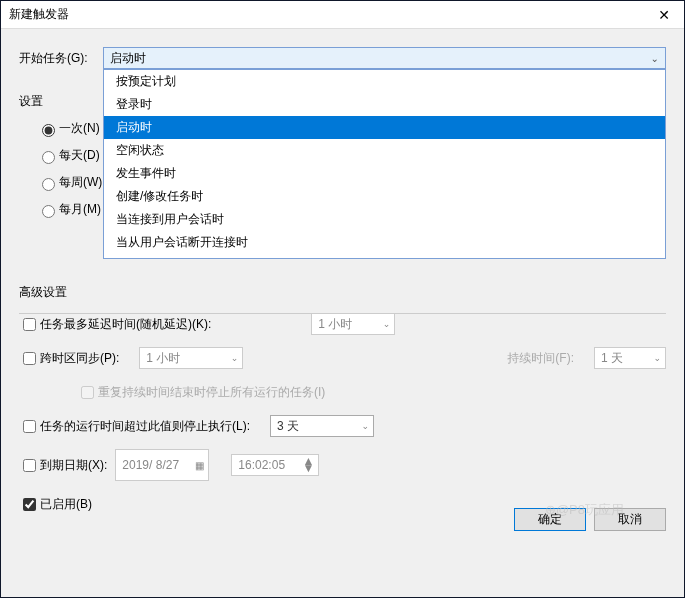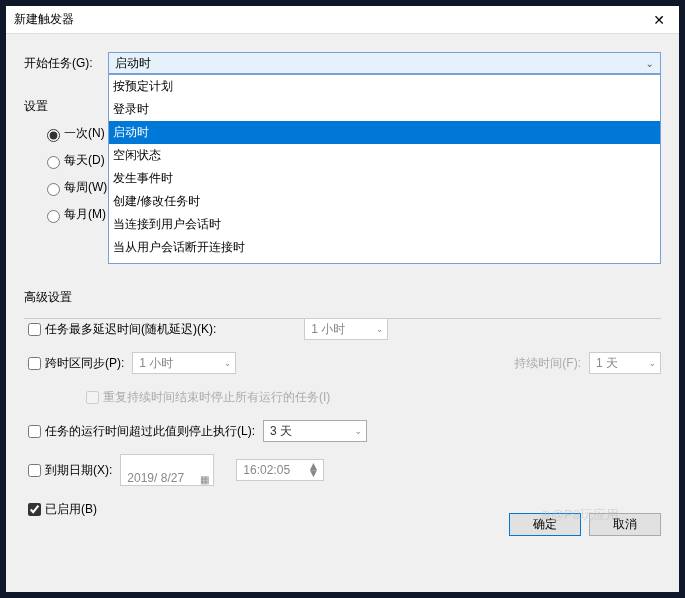--- a/index.html
+++ b/index.html
@@ -1,53 +1,53 @@
 <!DOCTYPE html>
 <html><head>
 <meta charset="utf-8">
 <style>
 * { box-sizing: border-box; font-family: "Microsoft YaHei", "Segoe UI", sans-serif; font-size: 12px; }
 body { margin: 0; background: #f0f0f0; width: 685px; height: 598px; overflow: hidden; }
-.window { width: 685px; height: 598px; background: #f0f0f0; border: 6px solid #0f172a; position: relative; }
+.window { width: 685px; height: 598px; background: #f0f0f0; border: 1px solid #0f172a; position: relative; }
 .titlebar { height: 28px; background: #fff; display: flex; align-items: center; justify-content: space-between; padding: 0 0 0 8px; border-bottom: 1px solid #ddd; }
 .titlebar .title { font-size: 12px; }
 .titlebar .close { width: 40px; height: 28px; display: flex; align-items: center; justify-content: center; cursor: pointer; }
 .closex { font-size: 14px; font-family: sans-serif; }
 .body { padding: 18px; position: relative; }
 .row { display: flex; align-items: center; margin-bottom: 24px; }
 .label-start { width: 84px; }
 .combo { position: relative; flex: 1; }
 .combo-display { height: 22px; border: 1px solid #7a9fd6; background: #e5f1fb; display: flex; align-items: center; justify-content: space-between; padding: 0 6px; cursor: pointer; }
 .combo-arrow { font-size: 10px; color: #555; }
 .dropdown { position: absolute; left: 0; top: 22px; width: 100%; border: 1px solid #7a9fd6; background: #fff; z-index: 100; }
 .dd-scroll { max-height: 188px; overflow-y: scroll; }
-.dd-item { padding: 3px 4px; cursor: pointer; white-space: nowrap; }
+.dd-item { padding: 3px 12px; cursor: pointer; white-space: nowrap; }
 .dd-item.selected { background: #0078d7; color: #fff; }
 .dd-scroll::-webkit-scrollbar { width: 16px; }
 .dd-scroll::-webkit-scrollbar-track { background: #f0f0f0; }
 .dd-scroll::-webkit-scrollbar-thumb { background: #c0c0c0; border: 1px solid #a0a0a0; }
 .dd-scroll::-webkit-scrollbar-button { background: #f0f0f0; height: 16px; border: 1px solid #ccc; }
 .group-label { margin: 6px 0 10px 0; }
 .settings-box { padding-left: 18px; }
 .radio-row { display: flex; align-items: center; margin-bottom: 10px; }
 .radio-row input { margin-right: 4px; accent-color: #333; }
 .sync-chk { position: absolute; left: 465px; top: 104px; display: flex; align-items: center; }
 .sync-chk input { margin-right: 4px; }
 .adv { padding: 12px 0 0 0; }
 .adv-title { margin-bottom: 12px; }
 .adv-row { display: flex; align-items: center; margin-bottom: 12px; min-height: 22px; }
 .adv-row .chk { margin-right: 4px; }
 .adv-row input[type=checkbox] { accent-color: #333; }
-.sel { height: 22px; border: 1px solid #ccc; background: #fff; display: inline-flex; align-items: center; justify-content: space-between; padding: 0 4px 0 6px; color: #888; }
+.sel { height: 22px; border: 1px solid #ccc; background: #fff; display: inline-flex; align-items: center; justify-content: space-between; padding: 0 4px 0 6px; color: #888; margin-left: 12px; }
 .sel.en { color: #333; border-color: #aaa; }
 .sel-arrow { font-size: 9px; color: #888; margin-left: 6px; }
 .gap { flex: 1; }
 .sub { margin-left: 58px; color: #aaa; display: flex; align-items: center; }
 .sub input { margin-right: 4px; }
-.date-box { height: 32px; border: 1px solid #ccc; background: #fff; display: inline-flex; align-items: flex-end; padding: 0 4px 0 6px; color: #888; width: 94px; justify-content: space-between; }
+.date-box { height: 32px; border: 1px solid #ccc; background: #fff; display: inline-flex; align-items: center; padding: 0 4px 0 6px; color: #888; width: 94px; justify-content: space-between; }
 .time-box { height: 22px; border: 1px solid #ccc; background: #fff; display: inline-flex; align-items: center; padding: 0 4px 0 6px; color: #888; width: 88px; margin-left: 22px; justify-content: space-between; }
 .spin { display: flex; flex-direction: column; line-height: 7px; font-size: 7px; color: #888; margin-left: 4px; }
 .date-ico { font-size: 10px; color: #888; }
 .footer { position: absolute; bottom: 14px; right: 18px; display: flex; gap: 8px; text-align: center; }
 .btn { width: 72px; height: 23px; border: 1px solid #aaa; background: #e1e1e1; display: flex; align-items: center; justify-content: center; cursor: pointer; }
 .btn.primary { border: 1px solid #0078d7; }
 .watermark { position: absolute; right: 60px; bottom: 26px; color: #bbb; font-size: 13px; opacity: 0.5; pointer-events: none; }
 .settings-zone { position: relative; }
 .hr-bottom { position: absolute; left: 18px; right: 18px; top: 284px; border-top: 1px solid #ccc; }
 .adv-label { margin-right: 8px; }

